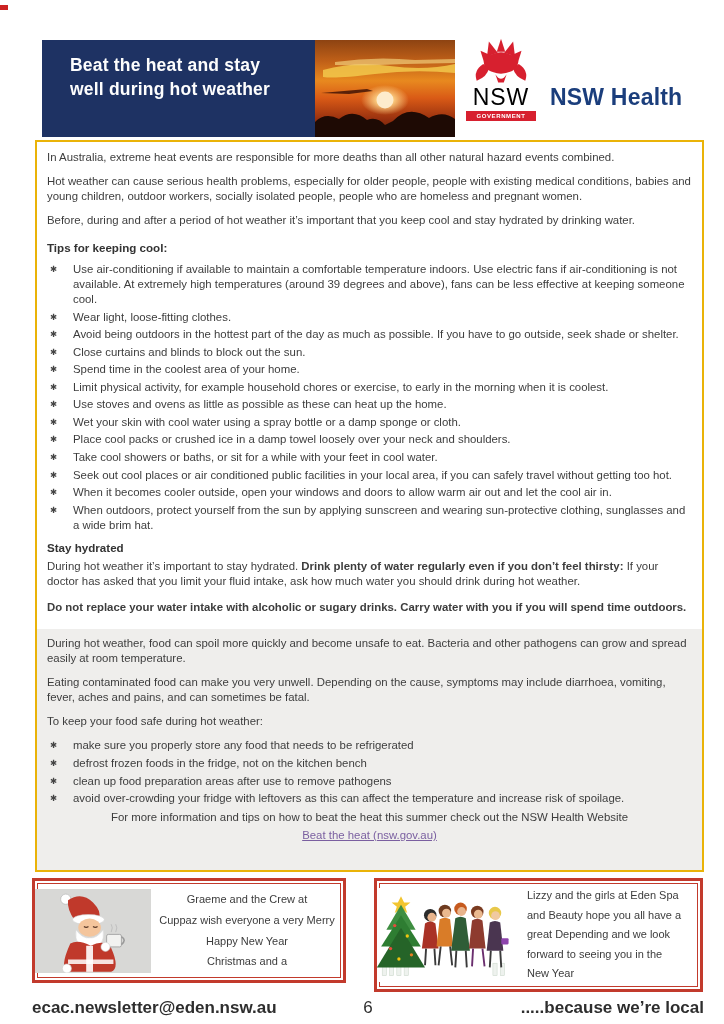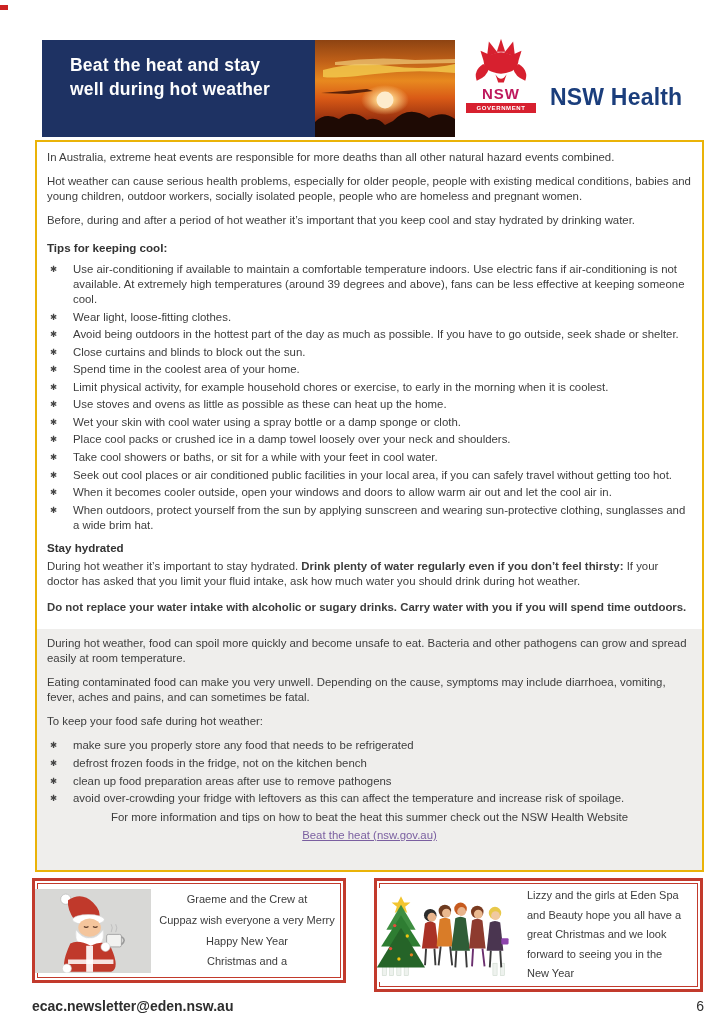--- a/index.html
+++ b/index.html
@@ -12,21 +12,21 @@
 
   
   .header{position:absolute;left:0;top:0;width:724px;height:140px;}
   .title-box{position:absolute;left:42px;top:40px;width:273px;height:97px;background:#1e3263;
              box-sizing:border-box;padding:13px 0 0 28px;}
   .title-box .t{color:#fdfdfd;font-weight:bold;font-size:17.5px;line-height:1.38;letter-spacing:.2px;}
   .sunset{position:absolute;left:315px;top:40px;width:140px;height:97px;overflow:hidden;}
   .sunset svg{display:block;width:100%;height:100%;}
   .gov-logo{position:absolute;left:466px;top:38px;width:70px;text-align:center;}
   .gov-logo svg{display:block;margin:0 auto;width:56px;height:50px;}
-  .gov-nsw{font-size:15px;font-weight:bold;color:#be185d;letter-spacing:1px;line-height:1;margin-top:-2px;}
+  .gov-nsw{font-size:23px;font-weight:normal;color:#000000;letter-spacing:1px;line-height:1;margin-top:-2px;}
   .gov-banner{margin-top:2px;background:#d7202f;color:#fff;font-size:6px;font-weight:bold;
               letter-spacing:.6px;padding:2px 0;line-height:1;}
   .brand{position:absolute;left:550px;top:84px;font-size:23px;font-weight:bold;color:#1b3e7c;letter-spacing:.2px;}
 
   
   .main-box{position:absolute;left:35px;top:140px;width:669px;height:732px;box-sizing:border-box;
             border:2px solid #eab308;background:#fff;overflow:hidden;
             font-size:11.4px;line-height:1.32;display:flex;flex-direction:column;}
   .main-box p{margin:0 10px 9px 10px;}
   .main-box p.first{margin-top:8px;}
@@ -51,21 +51,21 @@
   .ad-img{flex:none;overflow:hidden;}
   .santa-box{width:116px;height:84px;background:#d8d8d6;}
   .carolers-box{width:142px;height:94px;background:#fff;}
   .ad-img svg{display:block;width:100%;height:100%;}
   .ad-text{flex:1;font-size:11px;color:#3c3c3c;line-height:1.9;}
   .ad-text.centered{text-align:center;}
   .ad-text.lefted{text-align:left;padding-left:8px;line-height:1.78;}
 
   
   .footer{position:absolute;left:32px;top:998px;width:672px;display:flex;align-items:baseline;
-          font-size:14px;color:#2e2e2e;}
+          font-size:17px;color:#2e2e2e;}
   .footer .f-left{flex:1;text-align:left;font-weight:bold;}
   .footer .f-center{flex:0;text-align:center;}
   .footer .f-right{flex:1;text-align:right;font-weight:bold;}
 </style>
 </head>
 <body>
 
 <div class="page">
 
   <span class="corner-mark"></span>
@@ -302,24 +302,25 @@
         <circle cx="110" cy="24" r="6" fill="#e8c84a"></circle>
           <circle cx="110.5" cy="26.5" r="4.2" fill="#f0c9a0"></circle>
         <path d="M105,33 Q110,30 115,33 L118,60 L102,60 Z" fill="#4a3550"></path>
         <path d="M106,60 l-1,16 M115,60 l1,16" stroke="#3a3a3a" stroke-width="1.8"></path>
         <rect x="116" y="48" width="7" height="6" rx="1" fill="#8e44ad"></rect>
       </svg>
     </div>
     <div class="ad-text lefted">
         <div>Lizzy and the girls at Eden Spa</div>
         <div>and Beauty hope you all have a</div>
-        <div>great Christmas and we look</div>
+        <div>great Depending and we look</div>
         <div>forward to seeing you  in the</div>
         <div>New Year</div>
       </div>
   </div>
 
   <div class="footer">
     <span class="f-left">ecac.newsletter@eden.nsw.au</span>
     <span class="f-center">6</span>
+    <span class="f-right">.....because we’re local</span>
   </div>
 
 </div>
 
 </body></html>

